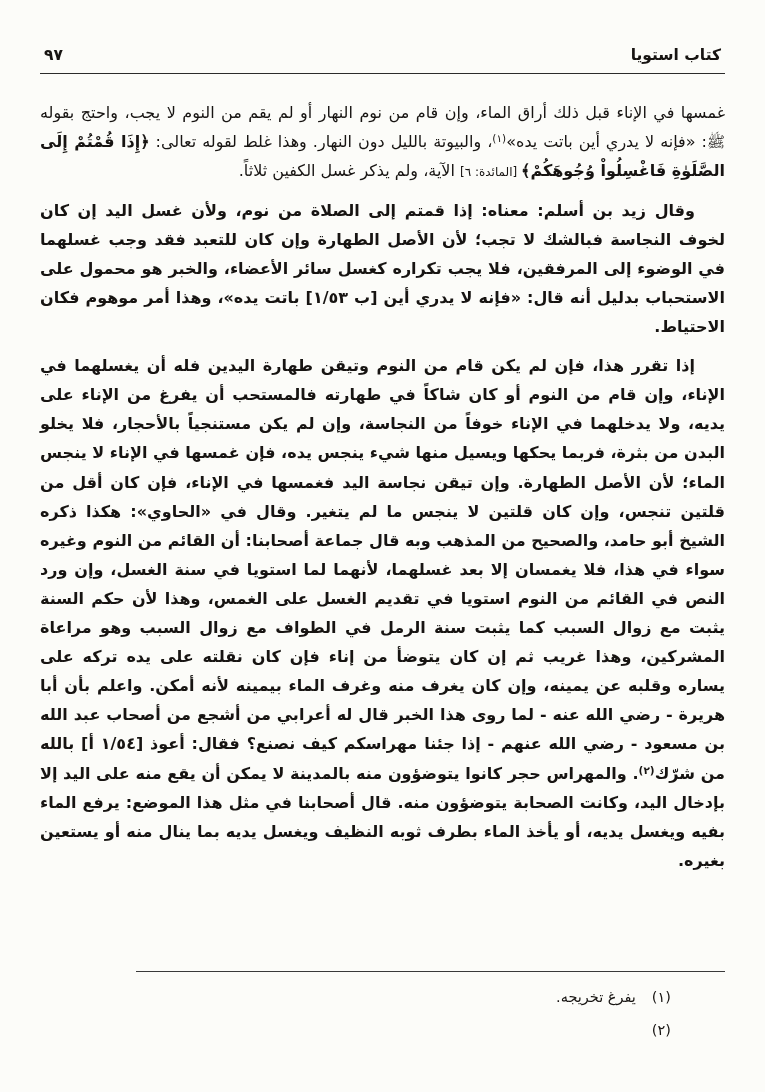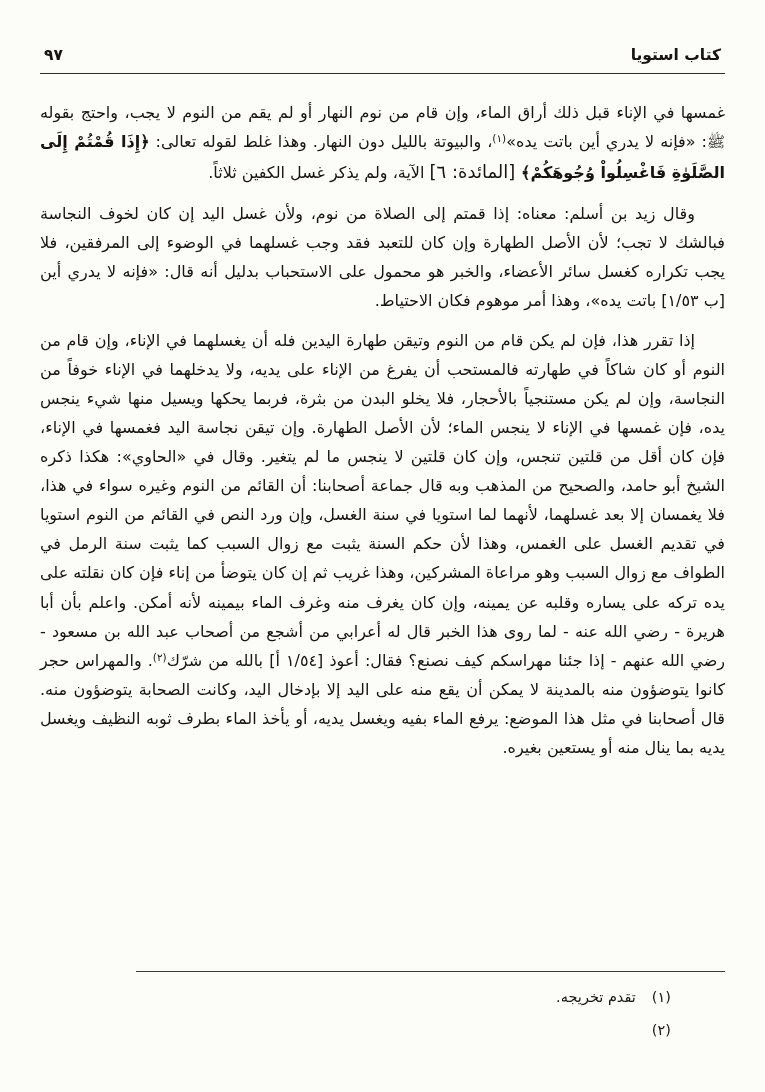--- a/index.html
+++ b/index.html
@@ -12,23 +12,23 @@
   }
   .page-header{
     display:flex;justify-content:space-between;align-items:baseline;
     font-size:15.5px;font-weight:700;
     padding:0 4px 9px 4px;border-bottom:1.6px solid #2b2b2b;
   }
   .body-text{
     padding-top:24px;font-size:16px;line-height:1.82;text-align:justify;
   }
   p.para{margin:0 0 10px 0;}
-  p.para.indent{text-indent:30px;}
+  p.para.indent{text-indent:30px;font-weight:bold;}
   .run-quran{font-weight:700;}
-  .run-small{font-size:18px;}
+  .run-small{font-size:12px;}
   .run-sup{font-size:10.5px;vertical-align:5px;}
   .run-symbol{font-size:15px;}
   .footnotes{
     position:absolute;right:40px;left:40px;bottom:40px;font-size:14.5px;
   }
   .footnote-rule{
     border-top:1.3px solid #3a3a3a;width:86%;
     margin:0 0 14px auto;height:0;
   }
   .footnote-item{
@@ -50,21 +50,21 @@
       <p class="para"><span>غمسها في الإناء قبل ذلك أراق الماء، وإن قام من نوم النهار أو لم يقم من النوم لا يجب، واحتج بقوله </span><span class="run-symbol">ﷺ</span><span>: «فإنه لا يدري أين باتت يده»</span><span class="run-sup">(١)</span><span>، والبيوتة بالليل دون النهار. وهذا غلط لقوله تعالى: </span><span class="run-quran">﴿إِذَا قُمْتُمْ إِلَى الصَّلَوٰةِ فَاغْسِلُواْ وُجُوهَكُمْ﴾</span><span class="run-small"> [المائدة: ٦]</span><span> الآية، ولم يذكر غسل الكفين ثلاثاً.</span></p>
       <p class="para indent"><span>وقال زيد بن أسلم: معناه: إذا قمتم إلى الصلاة من نوم، ولأن غسل اليد إن كان لخوف النجاسة فبالشك لا تجب؛ لأن الأصل الطهارة وإن كان للتعبد فقد وجب غسلهما في الوضوء إلى المرفقين، فلا يجب تكراره كغسل سائر الأعضاء، والخبر هو محمول على الاستحباب بدليل أنه قال: «فإنه لا يدري أين [ب ١/٥٣] باتت يده»، وهذا أمر موهوم فكان الاحتياط.</span></p>
       <p class="para indent"><span>إذا تقرر هذا، فإن لم يكن قام من النوم وتيقن طهارة اليدين فله أن يغسلهما في الإناء، وإن قام من النوم أو كان شاكاً في طهارته فالمستحب أن يفرغ من الإناء على يديه، ولا يدخلهما في الإناء خوفاً من النجاسة، وإن لم يكن مستنجياً بالأحجار، فلا يخلو البدن من بثرة، فربما يحكها ويسيل منها شيء ينجس يده، فإن غمسها في الإناء لا ينجس الماء؛ لأن الأصل الطهارة. وإن تيقن نجاسة اليد فغمسها في الإناء، فإن كان أقل من قلتين تنجس، وإن كان قلتين لا ينجس ما لم يتغير. وقال في «الحاوي»: هكذا ذكره الشيخ أبو حامد، والصحيح من المذهب وبه قال جماعة أصحابنا: أن القائم من النوم وغيره سواء في هذا، فلا يغمسان إلا بعد غسلهما، لأنهما لما استويا في سنة الغسل، وإن ورد النص في القائم من النوم استويا في تقديم الغسل على الغمس، وهذا لأن حكم السنة يثبت مع زوال السبب كما يثبت سنة الرمل في الطواف مع زوال السبب وهو مراعاة المشركين، وهذا غريب ثم إن كان يتوضأ من إناء فإن كان نقلته على يده تركه على يساره وقلبه عن يمينه، وإن كان يغرف منه وغرف الماء بيمينه لأنه أمكن. واعلم بأن أبا هريرة - رضي الله عنه - لما روى هذا الخبر قال له أعرابي من أشجع من أصحاب عبد الله بن مسعود - رضي الله عنهم - إذا جئنا مهراسكم كيف نصنع؟ فقال: أعوذ [١/٥٤ أ] بالله من شرّك</span><span class="run-sup">(٢)</span><span>. والمهراس حجر كانوا يتوضؤون منه بالمدينة لا يمكن أن يقع منه على اليد إلا بإدخال اليد، وكانت الصحابة يتوضؤون منه. قال أصحابنا في مثل هذا الموضع: يرفع الماء بفيه ويغسل يديه، أو يأخذ الماء بطرف ثوبه النظيف ويغسل يديه بما ينال منه أو يستعين بغيره.</span></p>
     </main>
 
   <footer class="footnotes">
     <div class="footnote-rule"></div>
     <div>
         <div class="footnote-item">
           <span class="footnote-marker">(١)</span>
-          <span class="footnote-text">تقدم تخريجه.</span>
+          <span class="footnote-text">يفرغ تخريجه.</span>
         </div>
         <div class="footnote-item">
           <span class="footnote-marker">(٢)</span>
         </div>
       </div>
   </footer>
 
 </div>
 
 </body></html>

